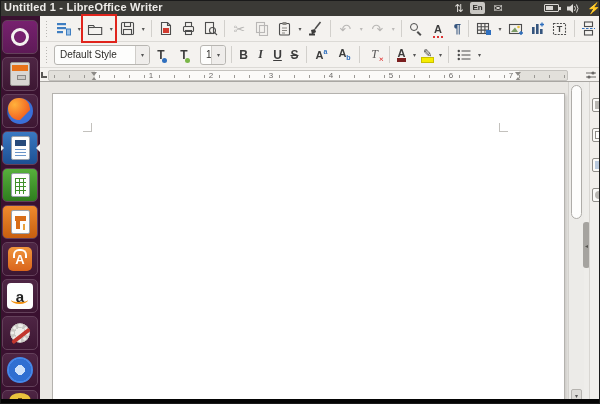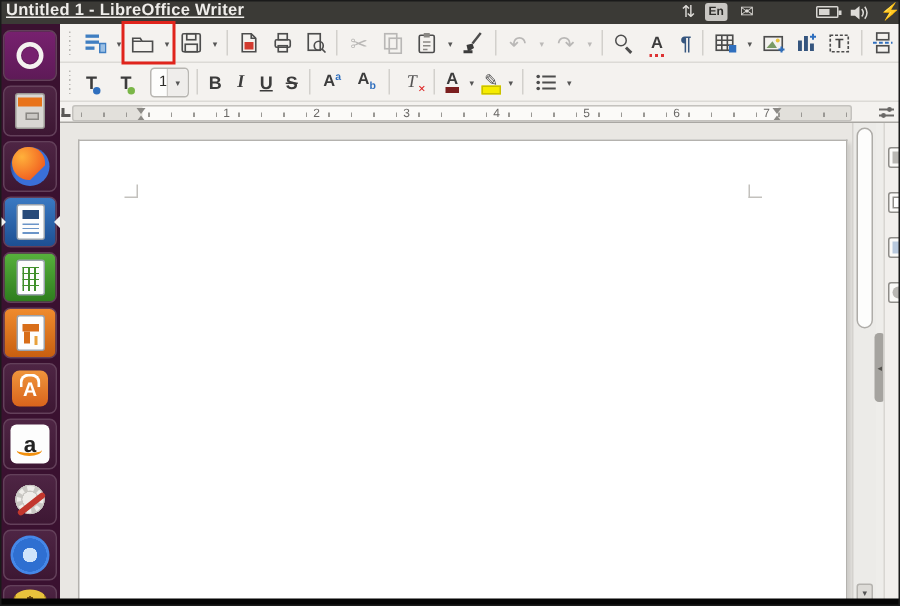--- a/index.html
+++ b/index.html
@@ -1,21 +1,21 @@
 <!DOCTYPE html>
 <html><head>
 <meta charset="utf-8">
 <style>
   html,body{margin:0;padding:0;background:#222;}
   *{box-sizing:border-box;font-family:"Liberation Sans",sans-serif;}
   #screen{position:relative;width:600px;height:404px;background:#000;overflow:hidden;}
 
   
   .titlebar{position:absolute;left:0;top:0;width:600px;height:16px;background:#3b3a36;color:#efedea;}
-  .title-text{position:absolute;left:4px;top:1px;font-size:11px;font-weight:bold;letter-spacing:.2px;text-decoration:underline;}
+  .title-text{position:absolute;left:4px;top:1px;font-size:11px;font-weight:bold;letter-spacing:.2px;}
   .tray{position:absolute;top:0;height:16px;width:100%;}
   .tray-item{position:absolute;top:0;height:16px;display:flex;align-items:center;justify-content:center;color:#dedcd8;}
   .en-badge{width:15px;height:12px;top:2px;background:#c9c7c3;color:#2e2d2a;font-size:8px;font-weight:bold;border-radius:2px;line-height:12px;text-align:center;}
   .battery{width:15px;height:8px;top:4px;border:1px solid #d8d6d2;border-radius:1px;position:absolute;}
   .battery:after{content:"";position:absolute;right:-3px;top:2px;width:2px;height:3px;background:#d8d6d2;}
   .battery-fill{position:absolute;left:1px;top:1px;width:7px;height:4px;background:#d8d6d2;}
   .glyph{font-size:11px;line-height:16px;}
 
   
   .wincol{position:absolute;left:40px;top:16px;width:560px;height:388px;background:#f4f2ef;}
@@ -357,20 +357,24 @@
             <rect x="3.5" y="1" width="8" height="4.5" class="ico-stroke"></rect>
             <rect x="3.5" y="9.5" width="8" height="4.5" class="ico-stroke"></rect>
             <path d="M1 7.5 h13" stroke="#2f6fbe" stroke-width="1.2" stroke-dasharray="2.5 1.5"></path>
           </svg>
       </div>
     </div>
 
     <div class="toolbar">
       <div class="grip"></div>
 
+      <div class="combo" style="width:96px;">
+        <span class="val">Default Style</span>
+        <span class="cbtn">▾</span>
+      </div>
 
       <div class="tb">
           <span class="styl">T</span>
           <i class="styl" style="position:static;"><i style="background:#2f6fbe;position:relative;display:inline-block;left:-3px;top:4px;"></i></i>
         </div>
       <div class="tb">
           <span class="styl">T</span>
           <i class="styl" style="position:static;"><i style="background:#7ab648;position:relative;display:inline-block;left:-3px;top:4px;"></i></i>
         </div>
 

